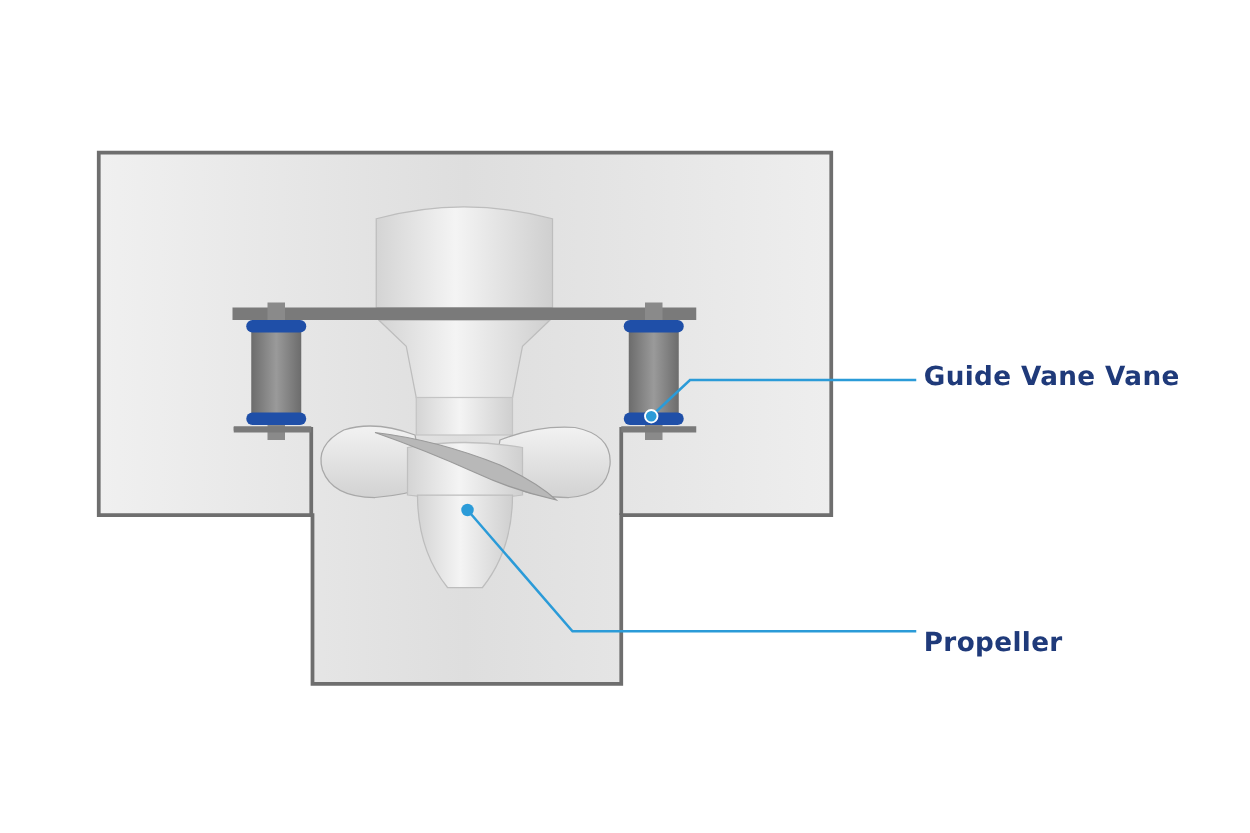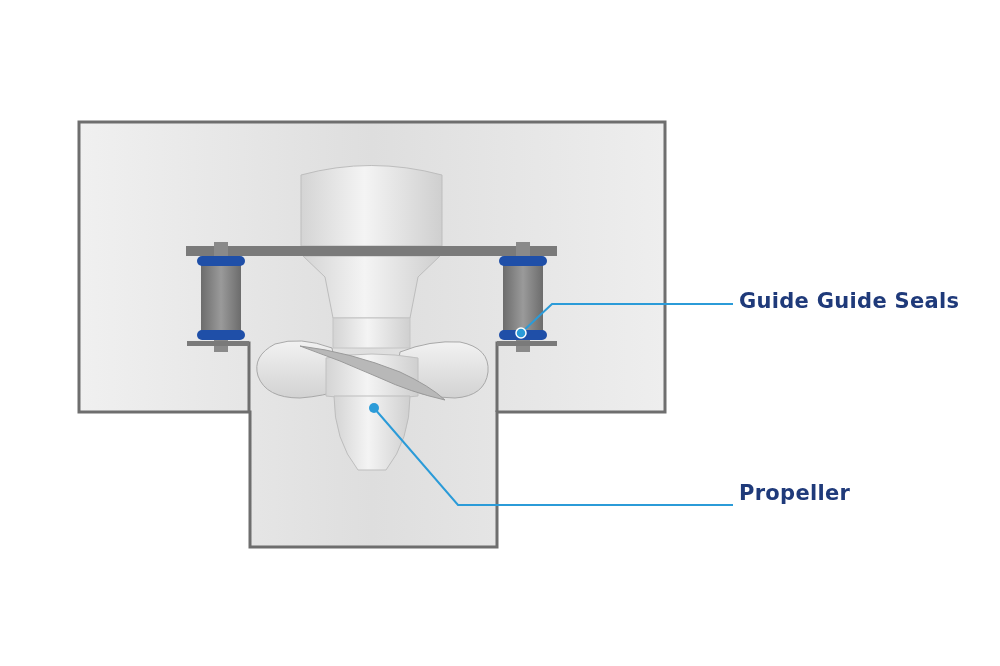--- a/index.html
+++ b/index.html
@@ -1,20 +1,20 @@
 <!DOCTYPE html>
 <html><head>
   <meta charset="utf-8">
   <style>
     html, body { margin: 0; padding: 0; background: #ffffff; }
     body { width: 1000px; height: 666px; position: relative; overflow: hidden; font-family: "DejaVu Sans", "Liberation Sans", sans-serif; }
     #diagram { position: absolute; left: 0; top: 0; width: 1000px; height: 666px; }
     .label { position: absolute; color: #1f3a7a; font-size: 21px; font-weight: 600; letter-spacing: 0.3px; white-space: nowrap; }
     #label-gvs { left: 739px; top: 289px; }
-    #label-prop { left: 739px; top: 481px; }
+    #label-prop { left: 739px; top: 502px; }
   </style>
 </head>
 <body>
 
 <svg id="diagram" viewBox="0 0 1000 666" xmlns="http://www.w3.org/2000/svg">
   <defs>
     <linearGradient id="housingGrad" x1="0" y1="0" x2="1" y2="0">
       <stop offset="0" stop-color="#f0f0f0"></stop>
       <stop offset="0.5" stop-color="#dedede"></stop>
       <stop offset="1" stop-color="#eeeeee"></stop>
@@ -86,14 +86,14 @@
     <polyline points="521,333 552,304 733,304" fill="none" stroke="#2b9bd8" stroke-width="2"></polyline>
     <circle cx="521" cy="333" r="5" fill="#2b9bd8" stroke="#ffffff" stroke-width="1.5"></circle>
   </g>
 
   <g>
     <polyline points="374,408 458,505 733,505" fill="none" stroke="#2b9bd8" stroke-width="2"></polyline>
     <circle cx="374" cy="408" r="5" fill="#2b9bd8"></circle>
   </g>
 </svg>
 
-<div id="label-gvs" class="label">Guide Guide Seals</div>
+<div id="label-gvs" class="label">Guide Vane Vane</div>
 <div id="label-prop" class="label">Propeller</div>
 
 </body></html>

